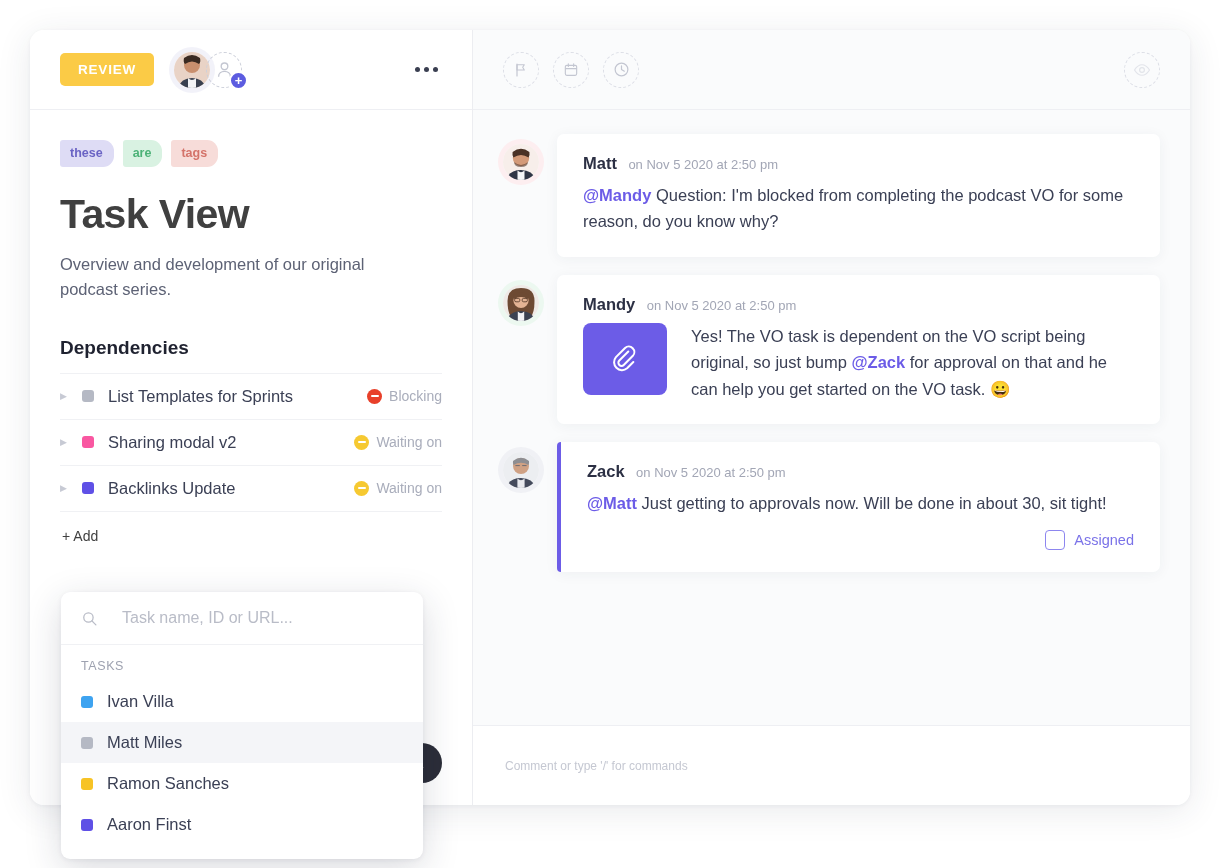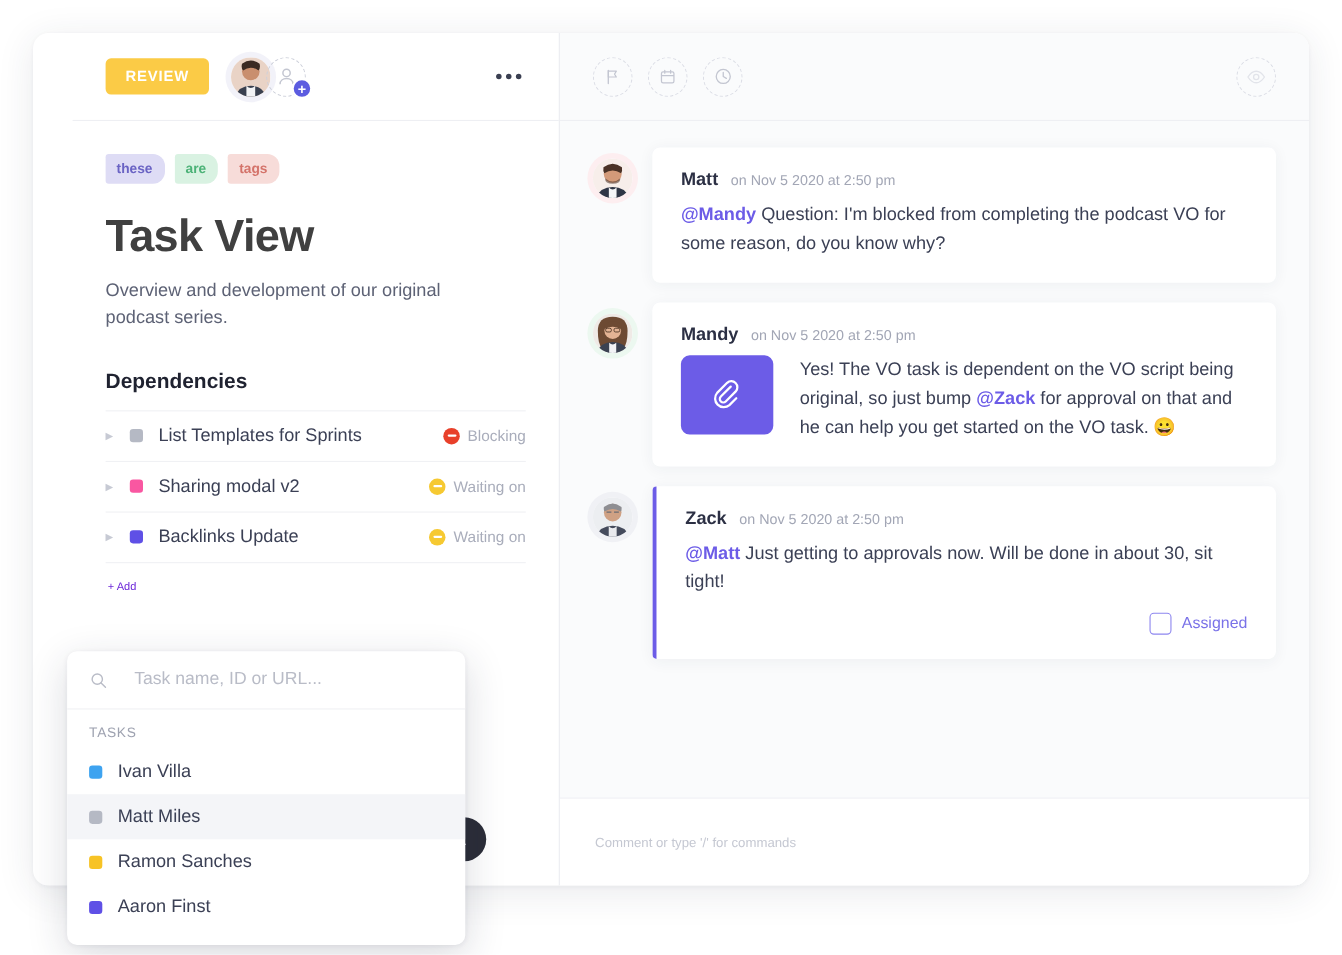--- a/index.html
+++ b/index.html
@@ -13,21 +13,20 @@
 
   
   .card {
     position: absolute; left: 30px; top: 30px;
     width: 1160px; height: 775px;
     background: #ffffff;
     border-radius: 14px;
     box-shadow: 0 6px 34px rgba(40,45,70,.10), 0 1px 4px rgba(40,45,70,.05);
     overflow: hidden;
     display: flex;
-    padding-left: 36px;
   }
   .left-pane { width: 442px; height: 100%; background:#fff; position: relative; }
   .right-pane { flex: 1; height: 100%; background:#fafbfc; position: relative;
                 border-left: 1px solid #ecedf1; }
 
   
   .left-header {
     height: 80px; border-bottom: 1px solid #eeeff3;
     display: flex; align-items: center; padding: 0 30px;
   }
@@ -91,21 +90,21 @@
     width: 18px; margin-right: 4px; color:#c7cad4; font-size: 9px; line-height:1;
   }
   .dep-square { width: 12px; height: 12px; border-radius: 3px; margin-right: 14px; flex:none; }
   .dep-name { font-size: 16.5px; color:#3b4055; white-space: nowrap; }
   .dep-status { margin-left: auto; display:flex; align-items:center; gap:7px; }
   .dep-status .dot {
     width: 15px; height: 15px; border-radius:50%; display:flex; align-items:center; justify-content:center; flex:none;
   }
   .dep-status .dot span { display:block; width:8px; height:2px; background:#fff; border-radius:1px; }
   .dep-status .txt { font-size: 14px; color:#a9adbb; }
-  .add-link { font-size:10px; color:#6d28d9; padding: 16px 0 0 2px; display:inline-block; cursor:pointer;}
+  .add-link { font-size:14px; color:#404040; padding: 16px 0 0 2px; display:inline-block; cursor:pointer;}
 
   
   .right-header {
     height: 80px; border-bottom: 1px solid #eeeff3;
     display:flex; align-items:center; padding: 0 30px; gap: 14px;
   }
   .dashed-icon {
     width: 36px; height: 36px; border-radius: 50%;
     border: 1.5px dashed #dcdee6;
     display:flex; align-items:center; justify-content:center; cursor:pointer; flex:none;

